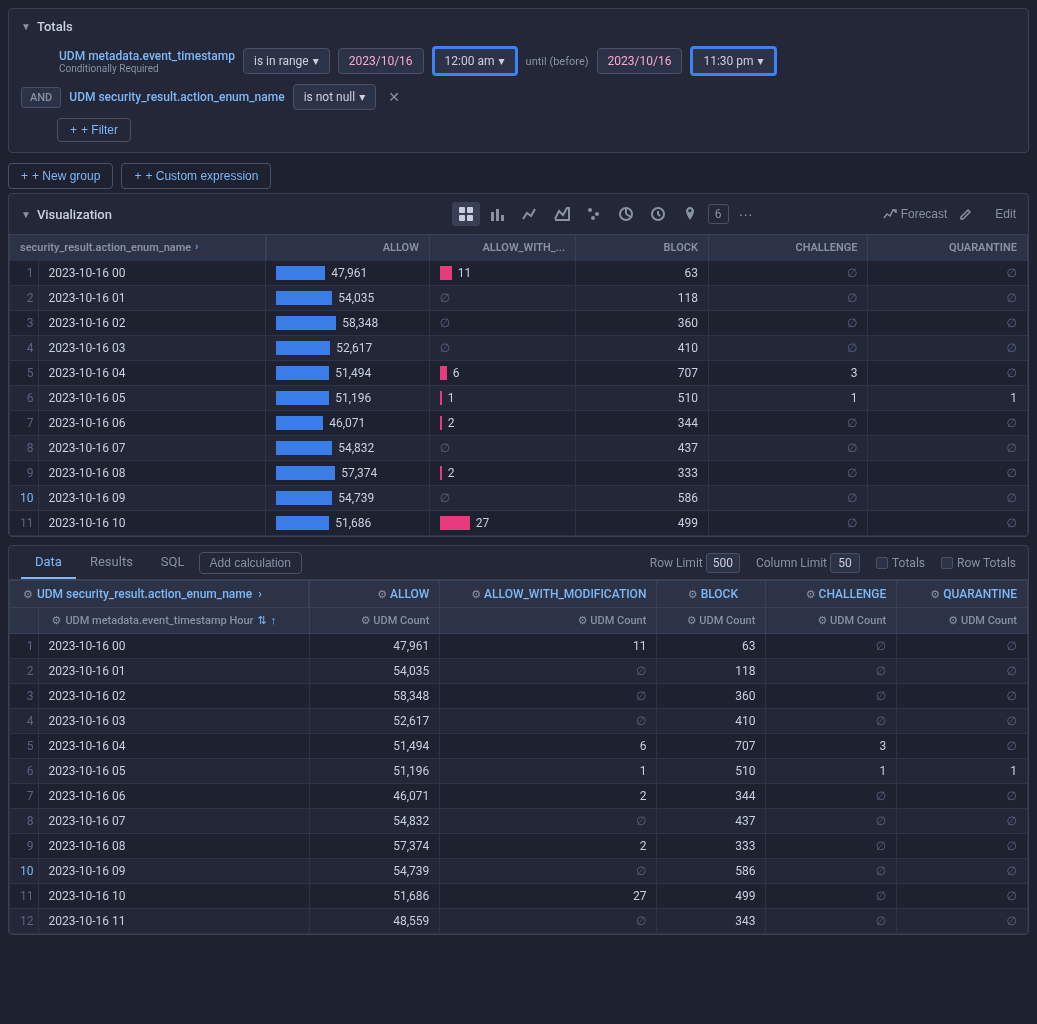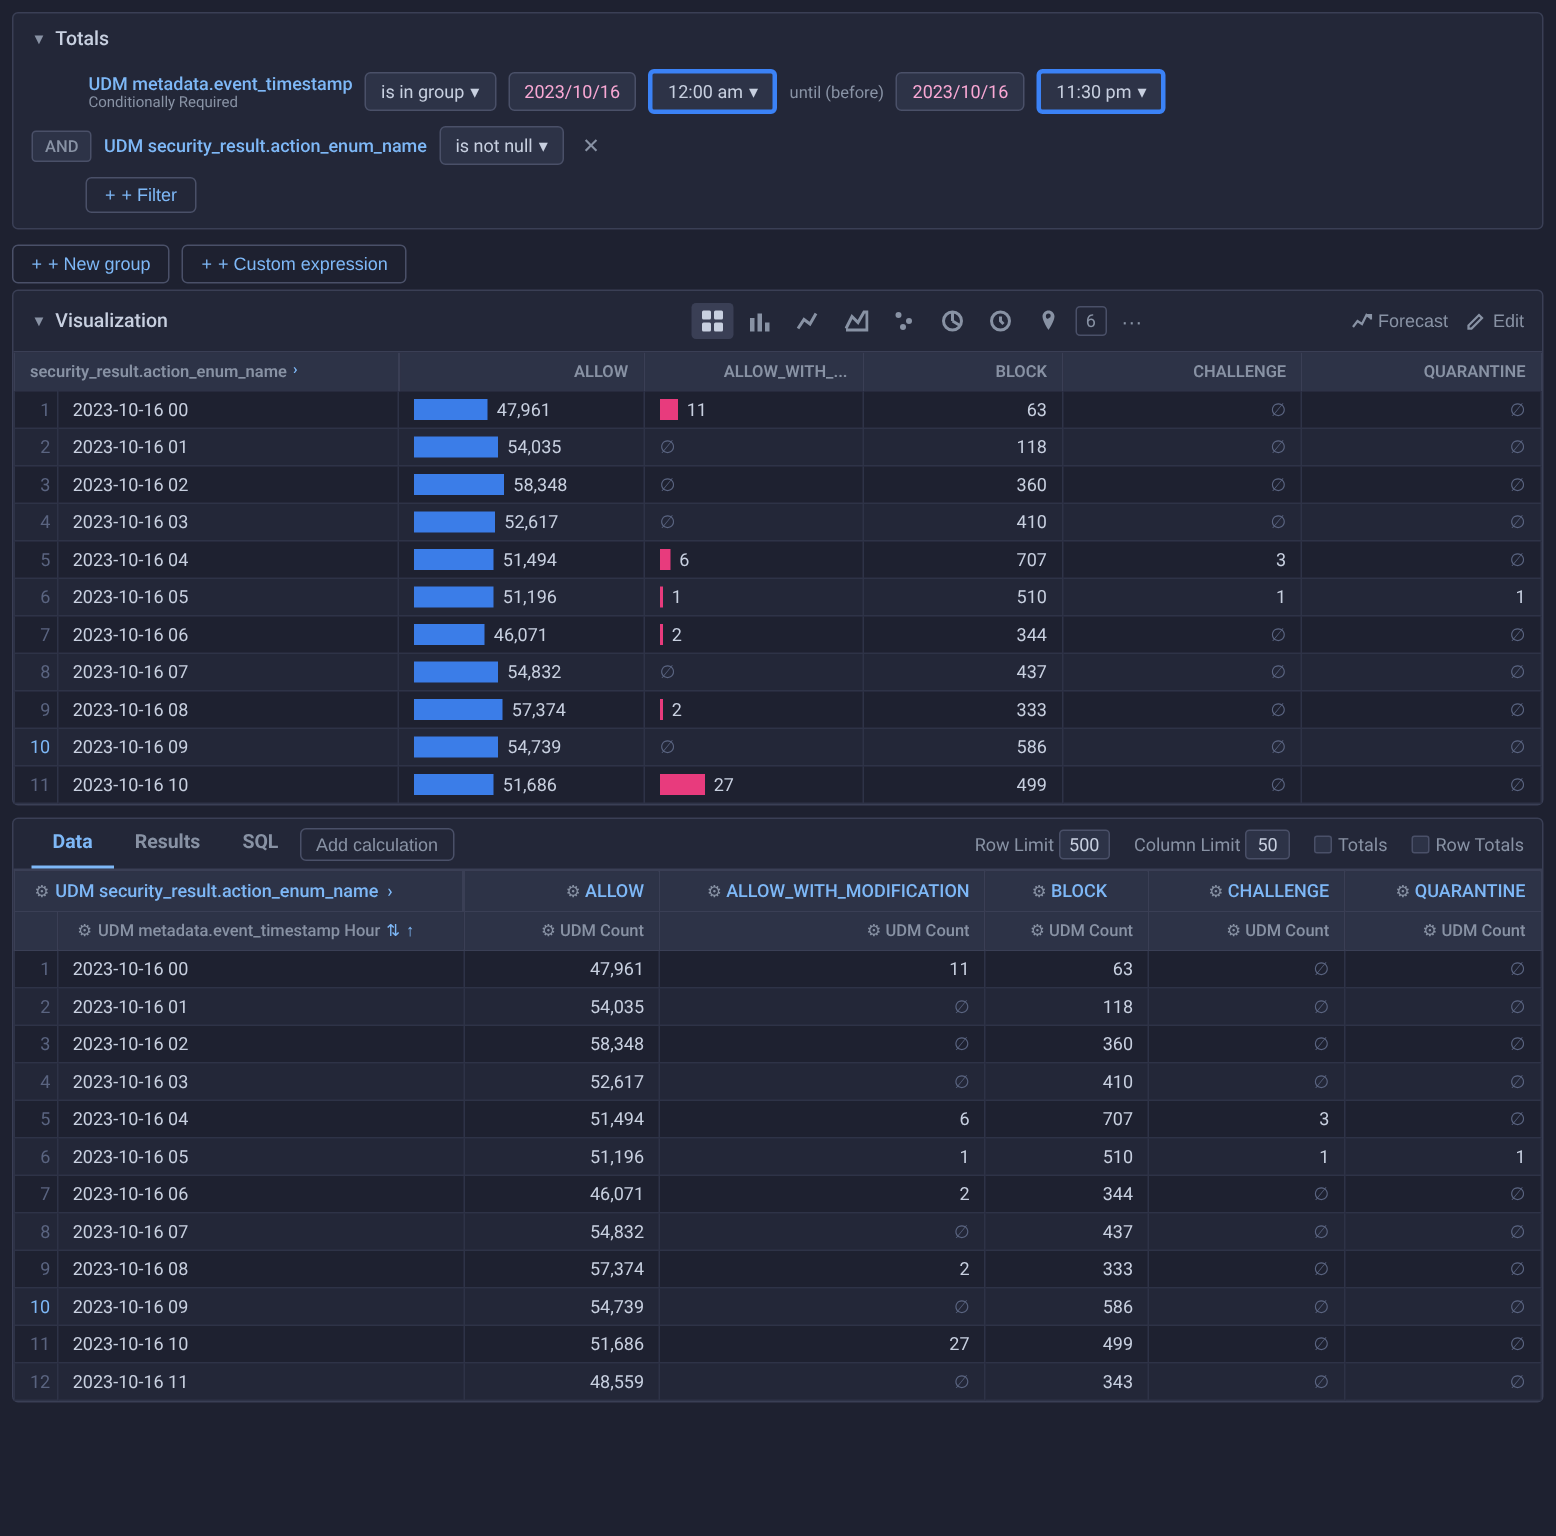--- a/index.html
+++ b/index.html
@@ -201,21 +201,21 @@
       gap: 4px;
       color: #8892a4;
       cursor: pointer;
       font-size: 12px;
       background: none;
       border: none;
     }
     .edit-btn {
       display: flex;
       align-items: center;
-      gap: 4px;
+      gap: 22px;
       color: #8892a4;
       cursor: pointer;
       font-size: 12px;
       background: none;
       border: none;
     }
 
     
     .data-table-container {
       overflow: auto;
@@ -326,21 +326,20 @@
       padding: 0 12px;
       border-bottom: 1px solid #3a3f55;
       gap: 0;
     }
     .bottom-tab {
       padding: 8px 14px;
       font-size: 13px;
       color: #8892a4;
       cursor: pointer;
       border-bottom: 2px solid transparent;
-      font-weight: bold;
     }
     .bottom-tab.active {
       color: #7eb8f7;
       border-bottom: 2px solid #7eb8f7;
     }
     .bottom-tab-actions {
       display: flex;
       align-items: center;
       gap: 16px;
       margin-left: auto;
@@ -445,21 +444,21 @@
     <span>Totals</span>
   </div>
 
   <div class="filter-row">
     <div style="width:30px;"></div>
     <div class="filter-field-label">
       <span class="filter-field-name">UDM metadata.event_timestamp</span>
       <span class="filter-field-sub">Conditionally Required</span>
     </div>
     <div class="filter-operator">
-      <span>is in group</span>
+      <span>is in range</span>
       <span>▾</span>
     </div>
     <div class="filter-value">2023/10/16</div>
     <div class="filter-time">
       <span>12:00 am</span>
       <span>▾</span>
     </div>
     <div class="filter-sep">until (before)</div>
     <div class="filter-value">2023/10/16</div>
     <div class="filter-time">

